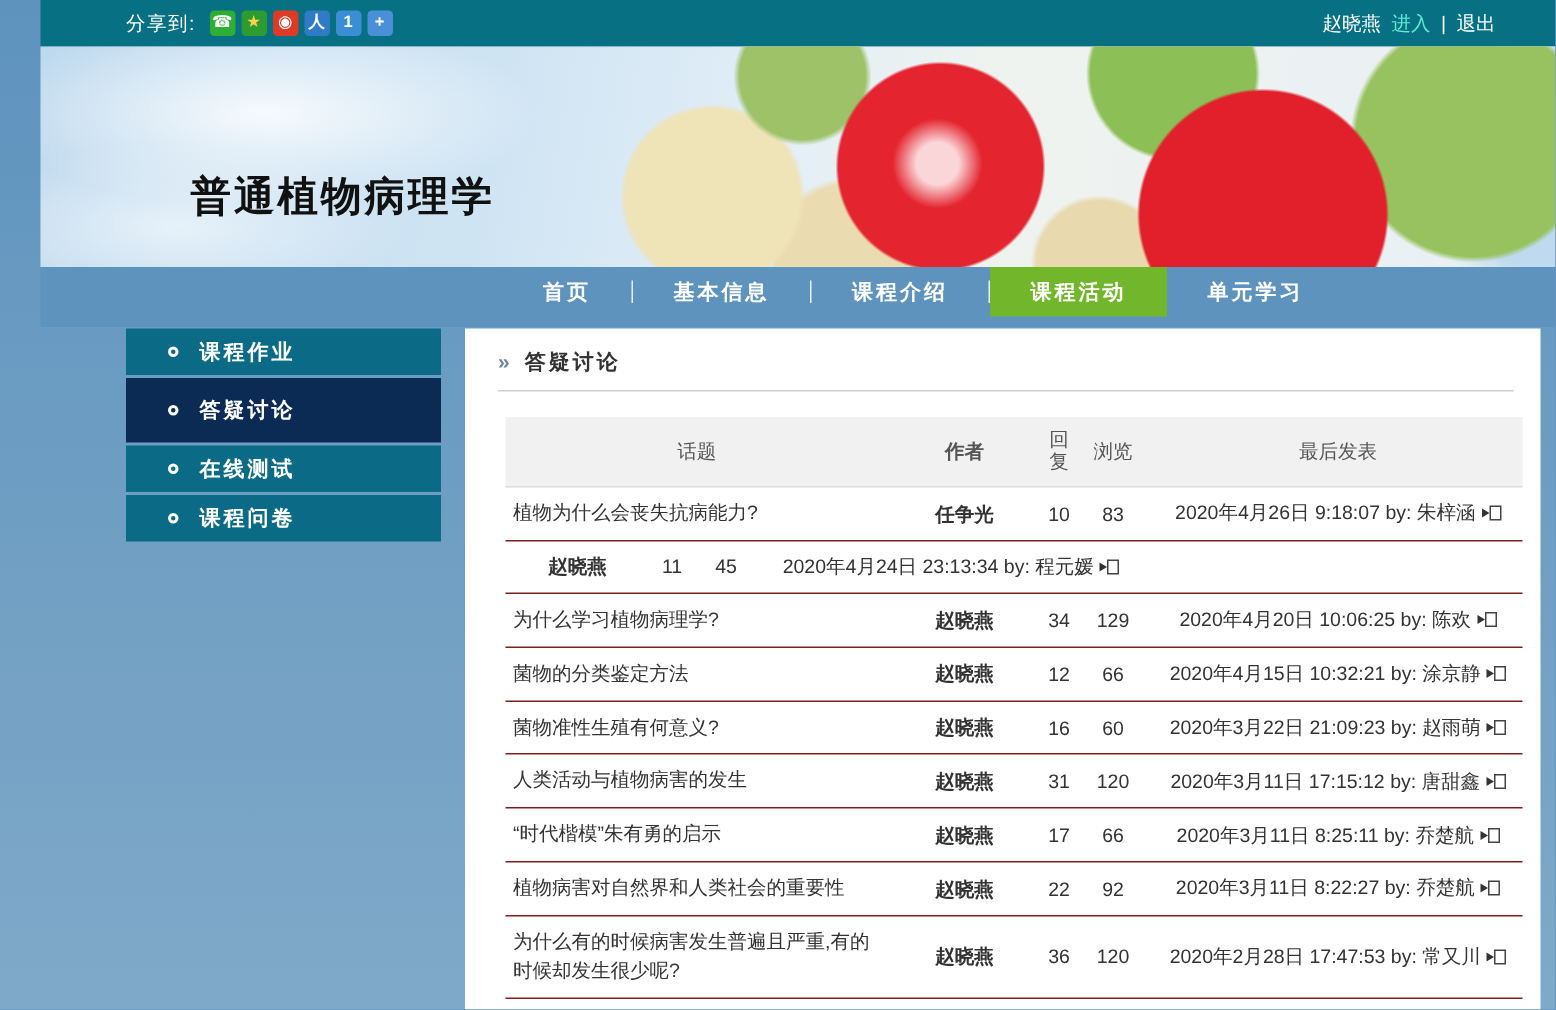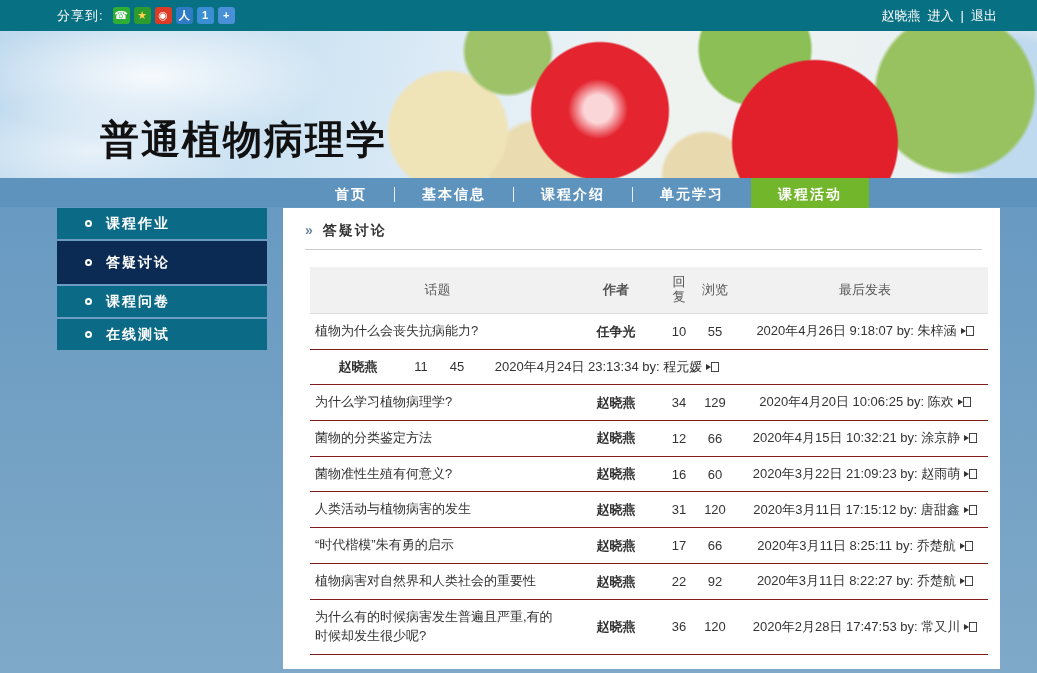--- a/index.html
+++ b/index.html
@@ -1,55 +1,55 @@
 <!DOCTYPE html>
 <html style="--topbar-bg: #077083; --page-bg: #5E93BE; --active-tab: #72B62B; --sidebar-bg: #0B6A86; --sidebar-active: #0B2B55;"><head>
 <meta charset="utf-8">
 <style>
   * { margin:0; padding:0; box-sizing:border-box; }
   html,body { width:1037px; height:673px; overflow:hidden; background:#5E93BE;
               font-family:"Liberation Sans","DejaVu Sans",sans-serif; }
   #app { position:relative; width:1037px; height:673px; overflow:hidden;
-         background:linear-gradient(180deg, var(--page-bg,#5E93BE) 0%, #7FA9C8 100%); }
+         background:linear-gradient(180deg, var(--page-bg,#5E93BE) 0%, #7FA9C8 100%);padding-left:27px; }
 
   
   .topbar { position:relative; height:31px; background:var(--topbar-bg,#077083);
             color:#fff; font-size:13px; }
   .topbar .share { position:absolute; left:57px; top:0; height:31px; display:flex; align-items:center; gap:5px; }
   .share-label { letter-spacing:1px; }
   .share-icons { display:flex; gap:4px; margin-left:4px; }
   .share-icon { width:17px; height:17px; border-radius:3px; display:flex; align-items:center;
                 justify-content:center; font-size:11px; line-height:1; color:#fff; cursor:pointer;
                 font-weight:bold; }
   .topbar .account { position:absolute; right:40px; top:0; height:31px; display:flex; align-items:center; gap:7px; }
-  .enter-link { color:#ffffff; cursor:pointer; }
+  .enter-link { color:#5eead4; cursor:pointer; }
   .logout-link { cursor:pointer; }
 
   
   .banner { position:relative; height:147px; overflow:hidden;
     background:
       radial-gradient(circle at 598px 78px,  rgba(255,245,246,.85) 0 14px, rgba(255,245,246,0) 30px),
       radial-gradient(circle at 600px 80px,  #E4252F 0 68px,  rgba(228,37,47,0) 70px),
       radial-gradient(circle at 815px 112px, #E2202B 0 82px,  rgba(226,32,43,0) 84px),
       radial-gradient(circle at 755px 18px,  #8CBF56 0 55px,  rgba(140,191,86,0) 58px),
       radial-gradient(circle at 955px 62px,  #97C25F 0 78px,  rgba(151,194,95,0) 82px),
       radial-gradient(circle at 508px 20px,  #9DC268 0 42px,  rgba(157,194,104,0) 46px),
       radial-gradient(circle at 448px 100px, #EFE3B8 0 58px,  rgba(239,227,184,0) 62px),
       radial-gradient(circle at 540px 142px, #EADCB0 0 50px,  rgba(234,220,176,0) 55px),
       radial-gradient(circle at 706px 145px, #E8D9AE 0 42px,  rgba(232,217,174,0) 46px),
       radial-gradient(circle at 1012px 80px, #BFD9EE 0 70px,  rgba(191,217,238,0) 95px),
       radial-gradient(ellipse 260px 90px at 150px 45px, rgba(255,255,255,.85), rgba(255,255,255,0) 70%),
       radial-gradient(ellipse 220px 80px at 90px 120px, rgba(255,255,255,.6), rgba(255,255,255,0) 70%),
       linear-gradient(100deg, #BED9EE 0%, #CFE4F3 30%, #E2EEF7 48%, #EFF3EF 62%, #E8F0F5 100%);
   }
-  .banner-title { position:absolute; left:100px; top:82px; font-size:39px; font-weight:bold;
+  .banner-title { position:absolute; left:100px; top:82px; font-size:27px; font-weight:bold;
                   color:#111; letter-spacing:2px; }
 
   
-  .navbar { position:relative; height:29px; background:var(--page-bg,#5E93BE); }
+  .navbar { position:relative; height:40px; background:var(--page-bg,#5E93BE); }
   .nav-tabs { position:absolute; left:308px; top:0; height:33px; display:flex; align-items:stretch; }
   .nav-tab { color:#fff; font-size:14px; font-weight:bold; padding:0 27px; display:flex;
              align-items:center; cursor:pointer; letter-spacing:2px; }
   .nav-sep { width:1px; background:rgba(255,255,255,.85); margin:9px 0; }
   .nav-tab.active { background:var(--active-tab,#72B62B); }
 
   
   .main { position:relative; height:462px; }
   .sidebar { position:absolute; left:57px; top:1px; width:210px; }
   .side-item { height:31px; background:var(--sidebar-bg,#0B6A86); color:#fff; font-size:14px;
@@ -114,43 +114,43 @@
   </div>
 
   <div class="navbar">
     <div class="nav-tabs" id="nav-tabs">
         <div class="nav-tab">首页</div>
         <span class="nav-sep"></span>
         <div class="nav-tab">基本信息</div>
         <span class="nav-sep"></span>
         <div class="nav-tab">课程介绍</div>
         <span class="nav-sep"></span>
+        <div class="nav-tab active">课程活动</div>
         <div class="nav-tab">单元学习</div>
-        <div class="nav-tab active">课程活动</div>
       </div>
   </div>
 
   <div class="main">
 
     <div class="sidebar" id="sidebar">
         <div class="side-item">
           <span class="bullet"></span>
           <span>课程作业</span>
         </div>
         <div class="side-item active">
           <span class="bullet"></span>
           <span>答疑讨论</span>
         </div>
         <div class="side-item">
           <span class="bullet"></span>
+          <span>在线测试</span>
+        </div>
+        <div class="side-item">
+          <span class="bullet"></span>
           <span>课程问卷</span>
-        </div>
-        <div class="side-item">
-          <span class="bullet"></span>
-          <span>在线测试</span>
         </div>
       </div>
 
     <div class="panel">
       <div class="panel-head">
         <span class="marker">»</span><span>答疑讨论</span>
       </div>
 
       <div class="topic-table">
         <div class="t-row t-head">
@@ -158,21 +158,21 @@
           <div class="c-author">作者</div>
           <div class="c-replies"><span class="wrap2">回复</span></div>
           <div class="c-views">浏览</div>
           <div class="c-last">最后发表</div>
         </div>
         <div id="rows">
   <div class="t-row">
     <div class="c-topic"><span class="topic-link">植物为什么会丧失抗病能力?</span></div>
     <div class="c-author">任争光</div>
     <div class="c-replies">10</div>
-    <div class="c-views">55</div>
+    <div class="c-views">83</div>
     <div class="c-last">
       <span>2020年4月26日 9:18:07</span>
       <span>by:</span>
       <span>朱梓涵</span><span class="jump-icon"></span>
     </div>
   </div>
 
   <div class="t-row">
     <div class="c-author">赵晓燕</div>
     <div class="c-replies">11</div>

